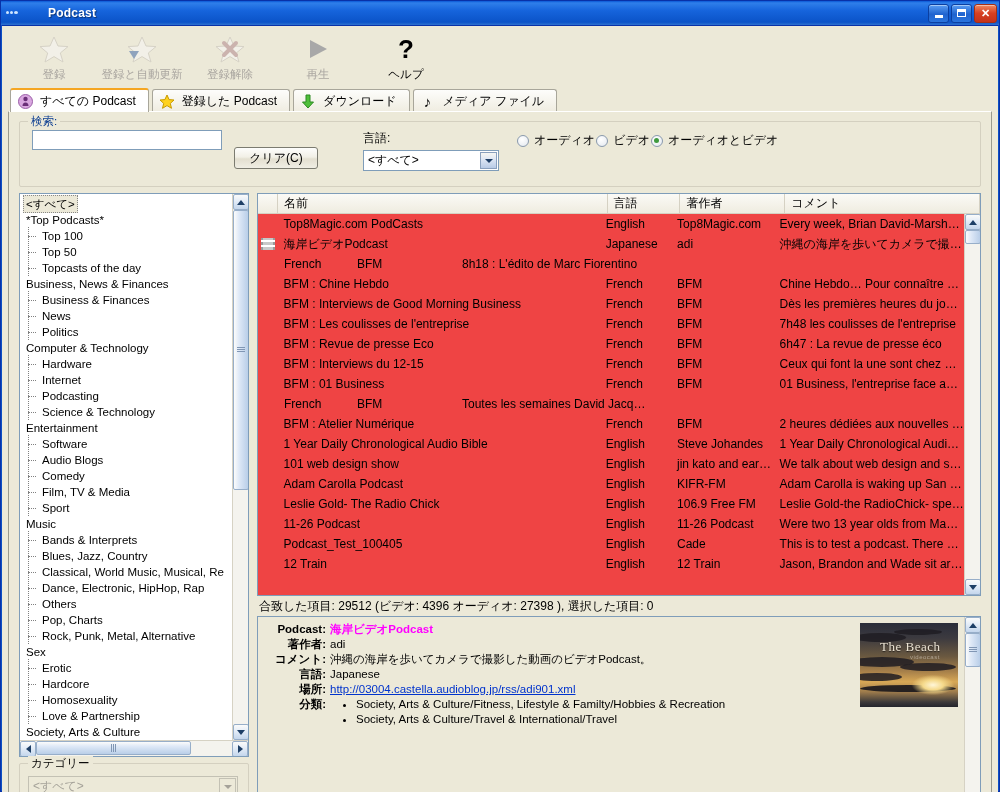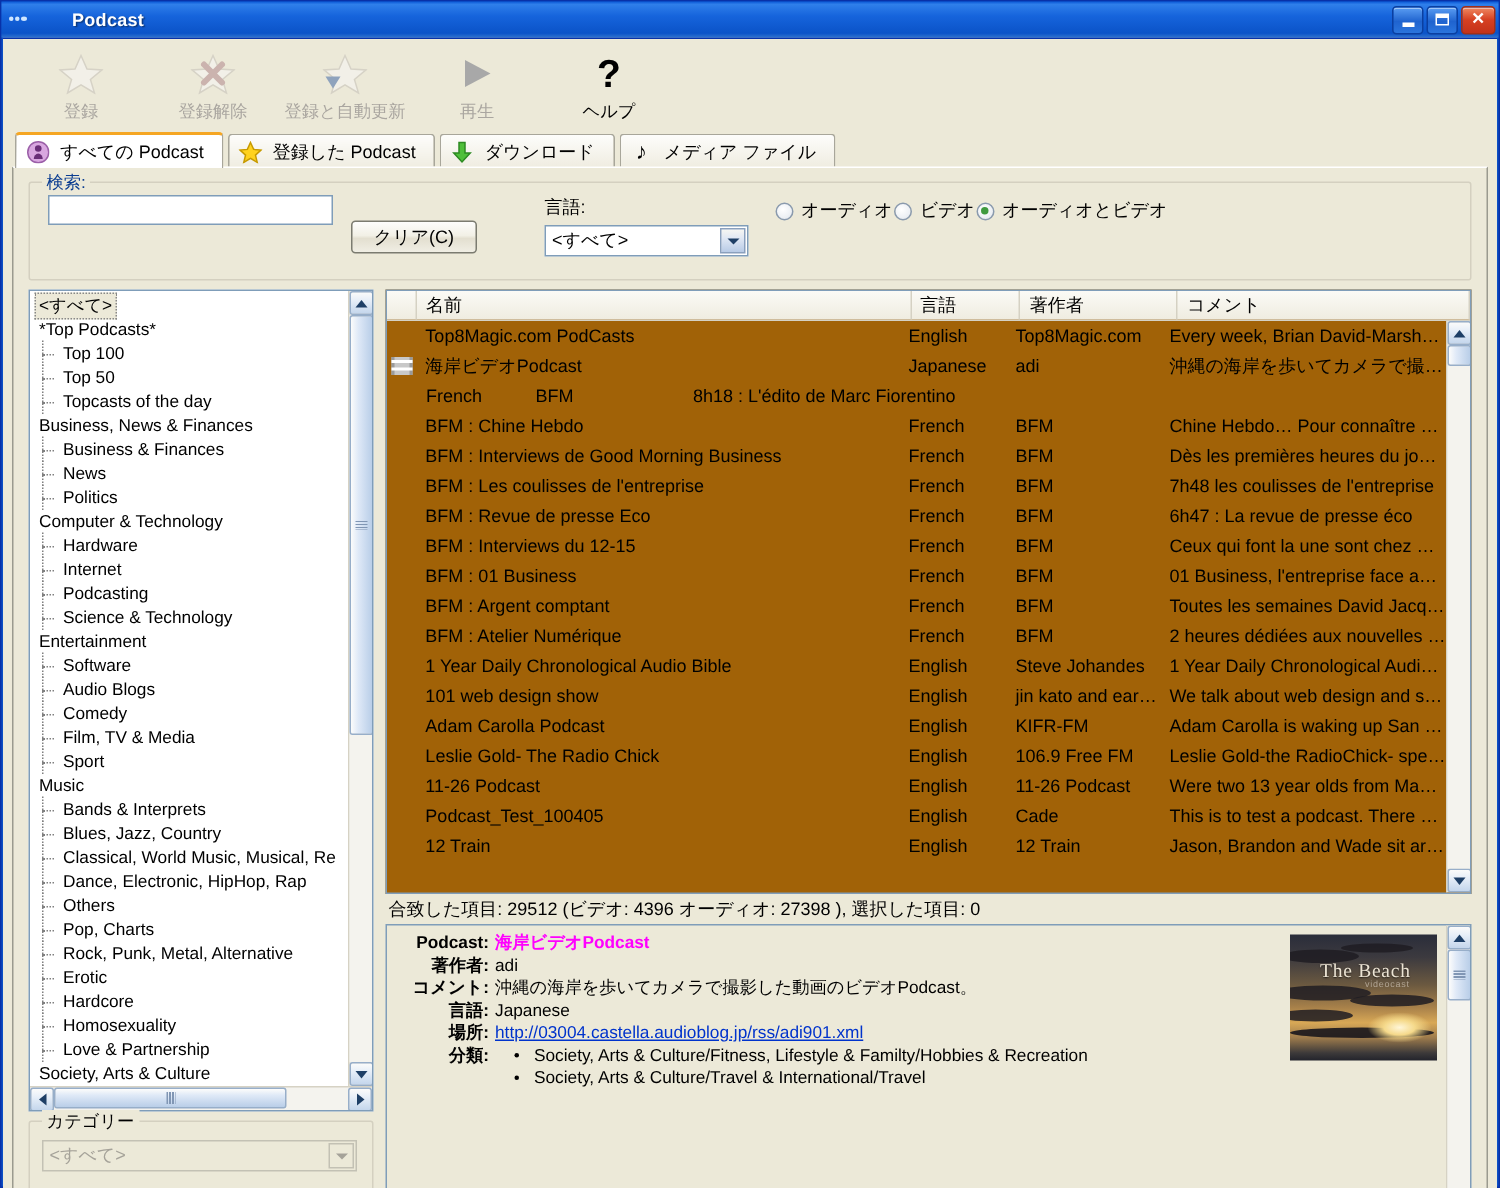--- a/index.html
+++ b/index.html
@@ -269,21 +269,21 @@
     background: repeating-linear-gradient(to right,#8096b4 0 1px,transparent 1px 2px); }
 
   .catbox { height: 56px; position: relative; border: 1px solid #d4d0c0; border-radius:2px; margin-top: 2px;}
   .catbox .lg { position:absolute; top:-8px; left:8px; background:#ece9d8; padding:0 3px; font-size:11.5px; }
 
   
   .rightcol { flex: 1; display: flex; flex-direction: column; min-width: 0; }
   .listbox {
     height: 403px;
     border: 1px solid #7f9db9;
-    background: #a16207;
+    background: #ef4444;
     display: flex; flex-direction: column;
     overflow: hidden;
   }
   .lv-head {
     height: 20px; flex: none;
     background: linear-gradient(to bottom,#fbfaf6,#efece0);
     border-bottom: 1px solid #d5d1c3;
     display: flex;
     font-size: 12px;
   }
@@ -391,33 +391,33 @@
           <svg width="30" height="28" viewBox="0 0 30 28">
               <polygon class="stroke-g" points="15,2 19,11 29,11.6 21.3,18 24,27 15,21.6 6,27 8.7,18 1,11.6 11,11"></polygon>
             </svg>
         </span>
         <span class="lbl">登録</span>
       </div>
       <div class="tbtn">
         <span class="ico">
           <svg width="30" height="28" viewBox="0 0 30 28">
             <polygon class="stroke-g" points="15,2 19,11 29,11.6 21.3,18 24,27 15,21.6 6,27 8.7,18 1,11.6 11,11"></polygon>
+            <polygon points="2,16 12,16 7,24" fill="#8fa3bd"></polygon>
+          </svg>
+        </span>
+        <span class="lbl">登録と自動更新</span>
+      </div>
+      <div class="tbtn">
+        <span class="ico">
+          <svg width="30" height="28" viewBox="0 0 30 28">
+            <polygon class="stroke-g" points="15,2 19,11 29,11.6 21.3,18 24,27 15,21.6 6,27 8.7,18 1,11.6 11,11"></polygon>
             <path d="M9 8 L21 20 M21 8 L9 20" stroke="#cbb3ae" stroke-width="4" stroke-linecap="round"></path>
           </svg>
         </span>
         <span class="lbl">登録解除</span>
-      </div>
-      <div class="tbtn">
-        <span class="ico">
-          <svg width="30" height="28" viewBox="0 0 30 28">
-            <polygon class="stroke-g" points="15,2 19,11 29,11.6 21.3,18 24,27 15,21.6 6,27 8.7,18 1,11.6 11,11"></polygon>
-            <polygon points="2,16 12,16 7,24" fill="#8fa3bd"></polygon>
-          </svg>
-        </span>
-        <span class="lbl">登録と自動更新</span>
       </div>
       <div class="tbtn">
         <span class="ico">
           <svg width="28" height="26" viewBox="0 0 28 26">
               <polygon points="6,4 23,13 6,22" fill="#a8a8a8"></polygon>
             </svg>
         </span>
         <span class="lbl">再生</span>
       </div>
       <div class="tbtn enabled">
@@ -579,20 +579,23 @@
                   </div>
                   <div class="tnode child">
                     <span class="txt">Others</span>
                   </div>
                   <div class="tnode child">
                     <span class="txt">Pop, Charts</span>
                   </div>
                   <div class="tnode child">
                     <span class="txt">Rock, Punk, Metal, Alternative</span>
                   </div>
+                  <div class="tnode">
+                    <span class="txt">Sex</span>
+                  </div>
                   <div class="tnode child">
                     <span class="txt">Erotic</span>
                   </div>
                   <div class="tnode child">
                     <span class="txt">Hardcore</span>
                   </div>
                   <div class="tnode child">
                     <span class="txt">Homosexuality</span>
                   </div>
                   <div class="tnode child">
@@ -715,21 +718,20 @@
                   </div>
                   <div class="lv-row">
                     <div class="c" style="width: 20px; padding-left: 3px; display: flex; align-items: center;"></div>
                     <div class="c" style="width: 330px;">BFM : 01 Business</div>
                     <div class="c" style="width: 73px;">French</div>
                     <div class="c" style="width: 105px;">BFM</div>
                     <div class="c" style="width: 195px;">01 Business, l'entreprise face au…</div>
                   </div>
                   <div class="lv-row">
                     <div class="c" style="width: 20px; padding-left: 3px; display: flex; align-items: center;"></div>
-                    <div class="c" style="width: 330px;">BFM : Argent comptant</div>
                     <div class="c" style="width: 73px;">French</div>
                     <div class="c" style="width: 105px;">BFM</div>
                     <div class="c" style="width: 195px;">Toutes les semaines David Jacq…</div>
                   </div>
                   <div class="lv-row">
                     <div class="c" style="width: 20px; padding-left: 3px; display: flex; align-items: center;"></div>
                     <div class="c" style="width: 330px;">BFM : Atelier Numérique</div>
                     <div class="c" style="width: 73px;">French</div>
                     <div class="c" style="width: 105px;">BFM</div>
                     <div class="c" style="width: 195px;">2 heures dédiées aux nouvelles t…</div>

